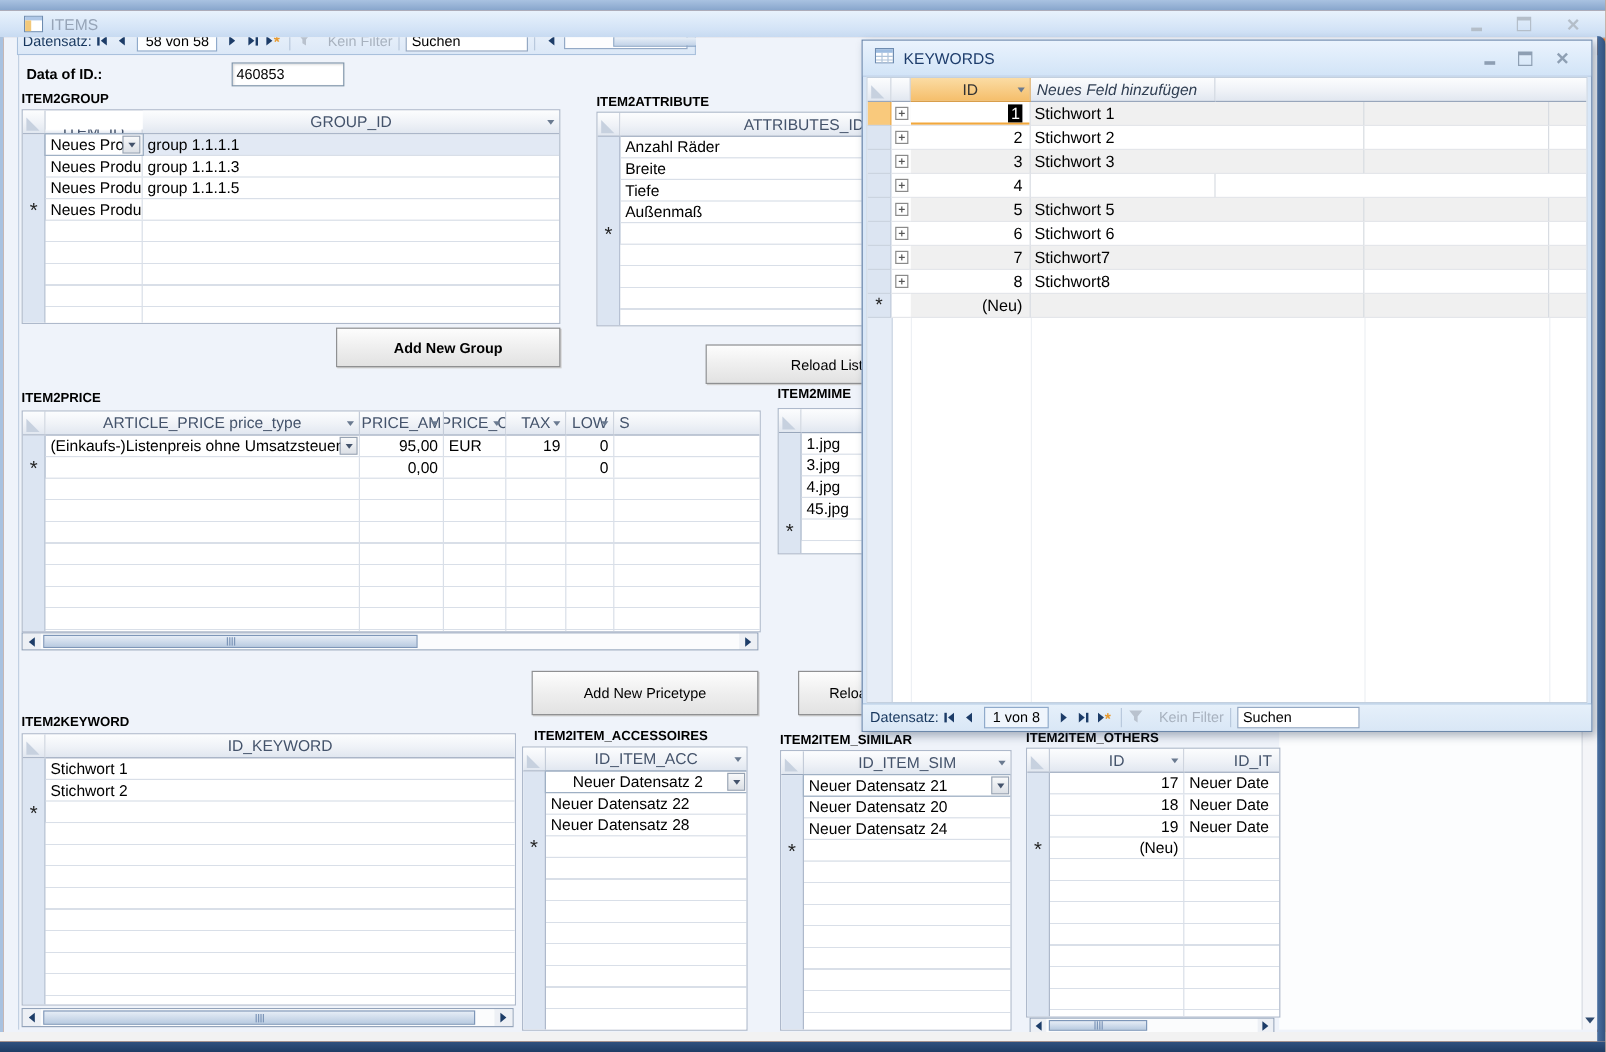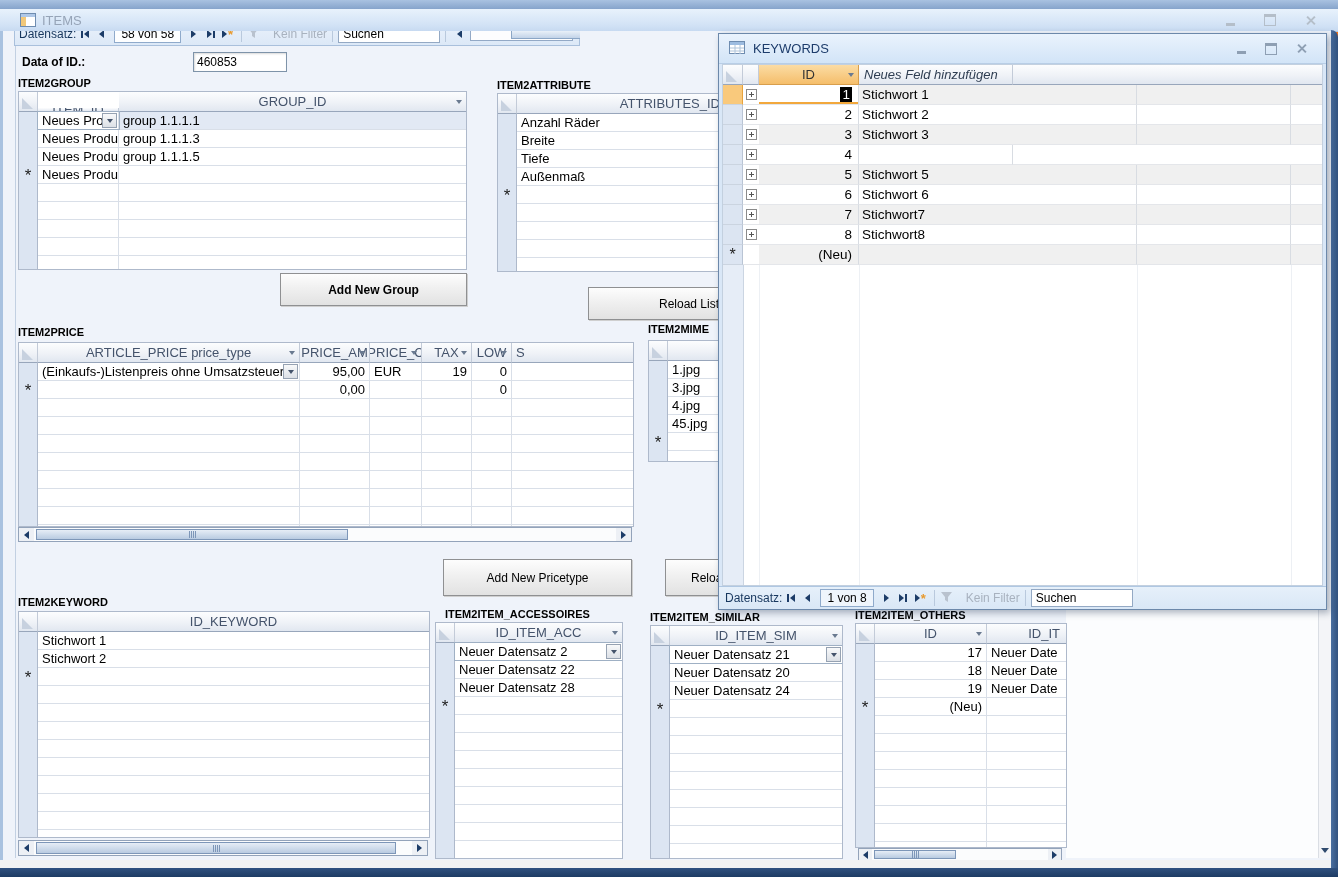--- a/index.html
+++ b/index.html
@@ -422,21 +422,21 @@
       <div class="hc" style="flex:1;border-right:none;">
           <span>ID_ITEM_ACC</span>
           <i class="hdd"></i>
         </div>
     </div>
     <div class="selstrip">
         <div class="newmark" style="top:54px;">*</div>
       </div>
     <div class="rows">
       <div class="dr">
-          <div class="dc noB combo cbx" style="flex:1;">
+          <div class="dc noB combo cbx" style="flex:1;justify-content:center;">
             <span>Neuer Datensatz 2</span>
             <span class="cmb">
               <i></i>
             </span>
           </div>
         </div>
       <div class="dr">
           <div class="dc noB" style="flex:1;">Neuer Datensatz 22</div>
         </div>
       <div class="dr">

